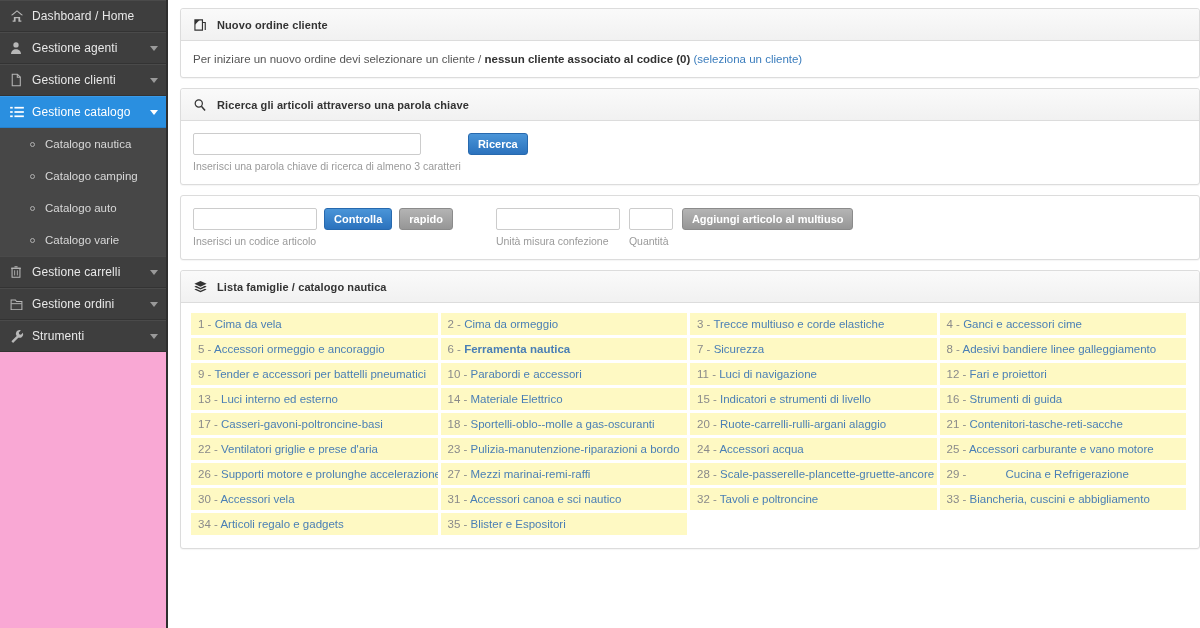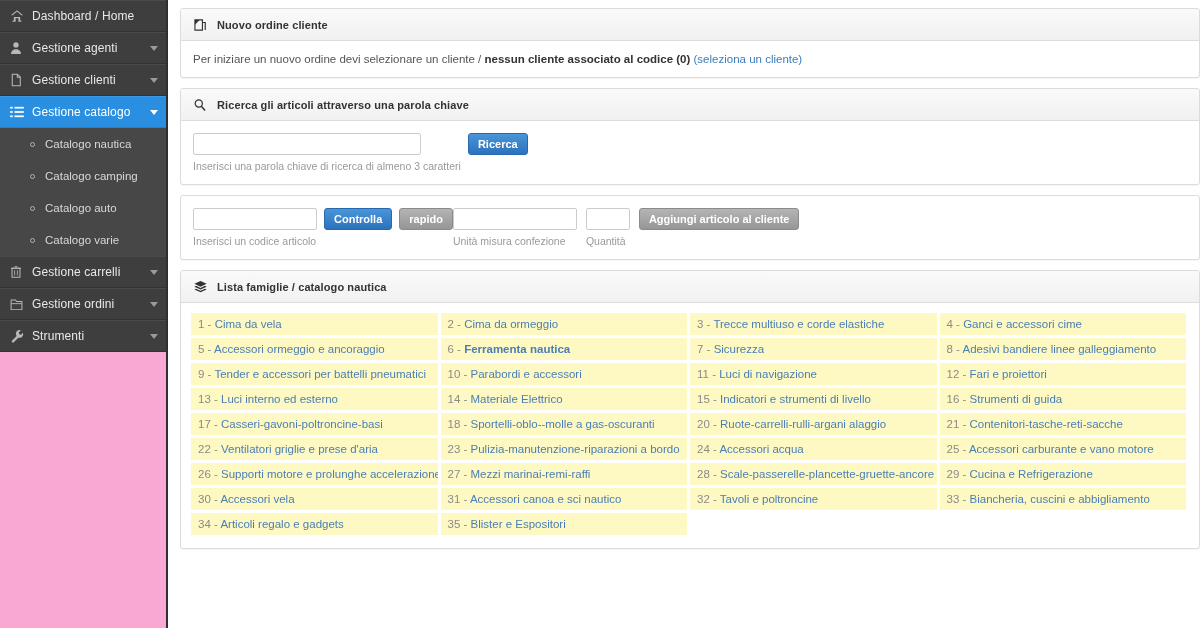--- a/index.html
+++ b/index.html
@@ -320,29 +320,29 @@
     <section class="panel">
       <div class="panel-body">
         <div class="field-row">
           <div class="fgroup">
             <input class="inp inp-code" type="text" value="" style="">
             <div class="hint">Inserisci un codice articolo</div>
           </div>
           <button class="btn btn-primary" style="margin-left:7px;">Controlla</button>
           <button class="btn btn-grey" style="margin-left:7px;">rapido</button>
 
-          <div class="fgroup" style="">
+          <div class="fgroup" style="margin-left:43px;">
             <input class="inp inp-um" type="text" value="" style="">
             <div class="hint">Unità misura confezione</div>
           </div>
           <div class="fgroup" style="margin-left:9px;">
             <input class="inp inp-qty" type="text" value="" style="">
             <div class="hint">Quantità</div>
           </div>
-          <button class="btn btn-grey" style="margin-left:9px;">Aggiungi articolo al cliente</button>
+          <button class="btn btn-grey" style="margin-left:9px;">Aggiungi articolo al multiuso</button>
         </div>
       </div>
     </section>
 
     <section class="panel">
       <div class="panel-head">
         <span class="hicon">
           <svg width="15" height="14" viewBox="0 0 16 16">
               <g fill="#333">
                 <path d="M8 1.2 1 4.4l7 3.2 7-3.2-7-3.2z"></path>
@@ -375,21 +375,21 @@
             <div class="fam-cell"><span>18 - </span><span style="color: rgb(74, 127, 181);">Sportelli-oblo--molle a gas-oscuranti</span></div>
             <div class="fam-cell"><span>20 - </span><span style="color: rgb(74, 127, 181);">Ruote-carrelli-rulli-argani alaggio</span></div>
             <div class="fam-cell"><span>21 - </span><span style="color: rgb(74, 127, 181);">Contenitori-tasche-reti-sacche</span></div>
             <div class="fam-cell"><span>22 - </span><span style="color: rgb(74, 127, 181);">Ventilatori griglie e prese d'aria</span></div>
             <div class="fam-cell"><span>23 - </span><span style="color: rgb(74, 127, 181);">Pulizia-manutenzione-riparazioni a bordo</span></div>
             <div class="fam-cell"><span>24 - </span><span style="color: rgb(74, 127, 181);">Accessori acqua</span></div>
             <div class="fam-cell"><span>25 - </span><span style="color: rgb(74, 127, 181);">Accessori carburante e vano motore</span></div>
             <div class="fam-cell"><span>26 - </span><span style="color: rgb(74, 127, 181);">Supporti motore e prolunghe accelerazione</span></div>
             <div class="fam-cell"><span>27 - </span><span style="color: rgb(74, 127, 181);">Mezzi marinai-remi-raffi</span></div>
             <div class="fam-cell"><span>28 - </span><span style="color: rgb(74, 127, 181);">Scale-passerelle-plancette-gruette-ancore</span></div>
-            <div class="fam-cell"><span>29 - </span><span style="color: rgb(74, 127, 181);">Cucina e Refrigerazione</span></div>
+            <div class="fam-cell"><span>29 - </span><span style="color: rgb(74, 127, 181); margin-left: 36px;">Cucina e Refrigerazione</span></div>
             <div class="fam-cell"><span>30 - </span><span style="color: rgb(74, 127, 181);">Accessori vela</span></div>
             <div class="fam-cell"><span>31 - </span><span style="color: rgb(74, 127, 181);">Accessori canoa e sci nautico</span></div>
             <div class="fam-cell"><span>32 - </span><span style="color: rgb(74, 127, 181);">Tavoli e poltroncine</span></div>
             <div class="fam-cell"><span>33 - </span><span style="color: rgb(74, 127, 181);">Biancheria, cuscini e abbigliamento</span></div>
             <div class="fam-cell"><span>34 - </span><span style="color: rgb(74, 127, 181);">Articoli regalo e gadgets</span></div>
             <div class="fam-cell"><span>35 - </span><span style="color: rgb(74, 127, 181);">Blister e Espositori</span></div>
             <div class="fam-cell empty"></div>
           </div>
       </div>
     </section>

